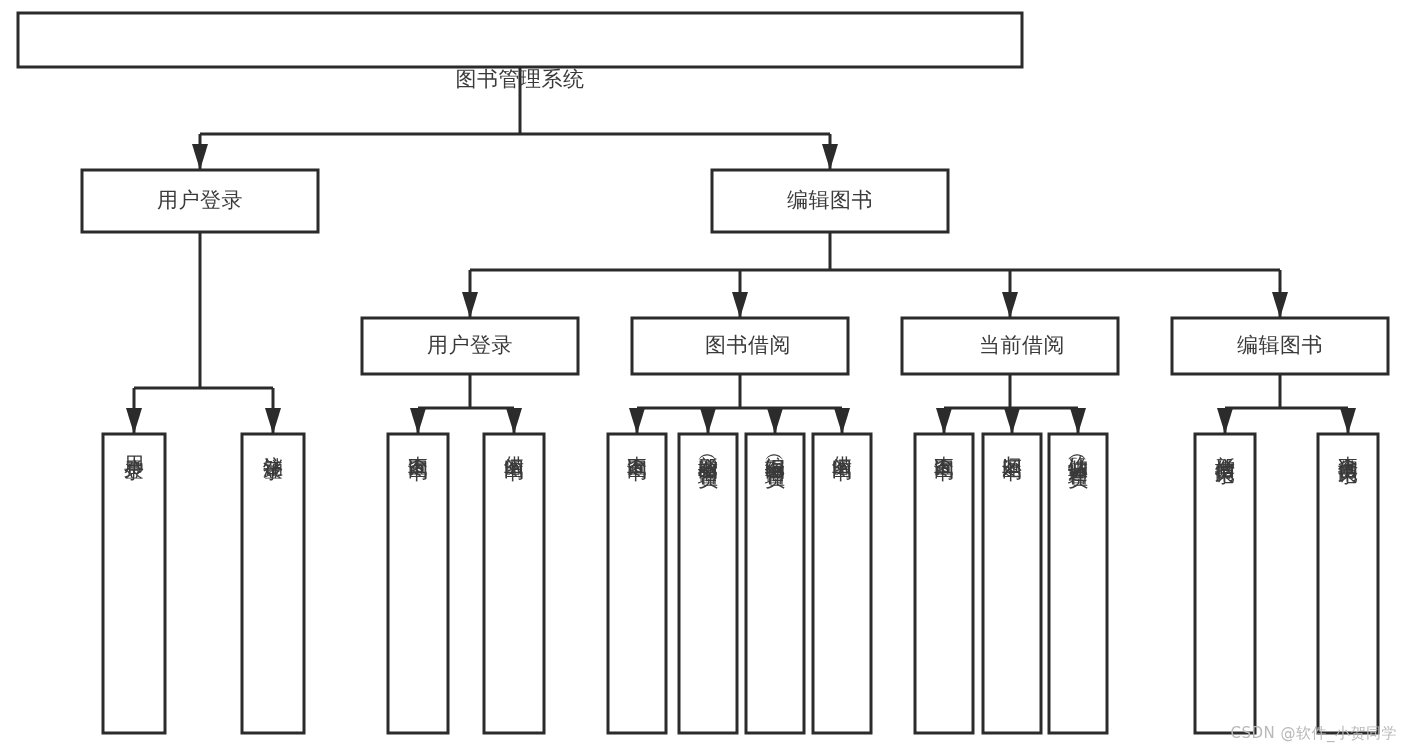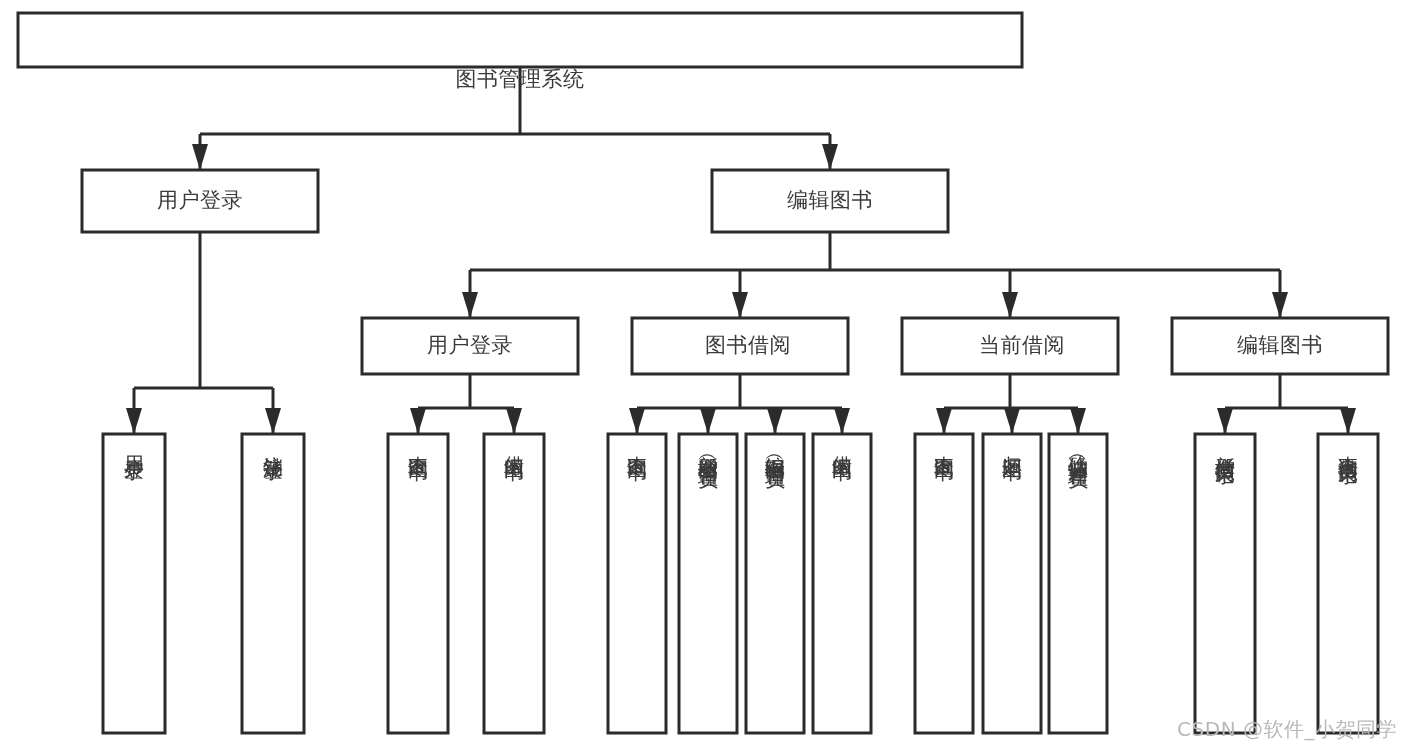--- a/index.html
+++ b/index.html
@@ -69,21 +69,21 @@
   }
   .node-hit {
     position: absolute;
     background: transparent;
     cursor: default;
   }
   #watermark {
     position: absolute;
     right: 8px;
     bottom: 4px;
-    font-size: 20px;
+    font-size: 15px;
     color: #b9b9b9;
     font-family: "DejaVu Sans", "Liberation Sans", sans-serif;
     white-space: nowrap;
     letter-spacing: 0.5px;
     pointer-events: none;
   }
 </style>
 </head>
 <body>
 

